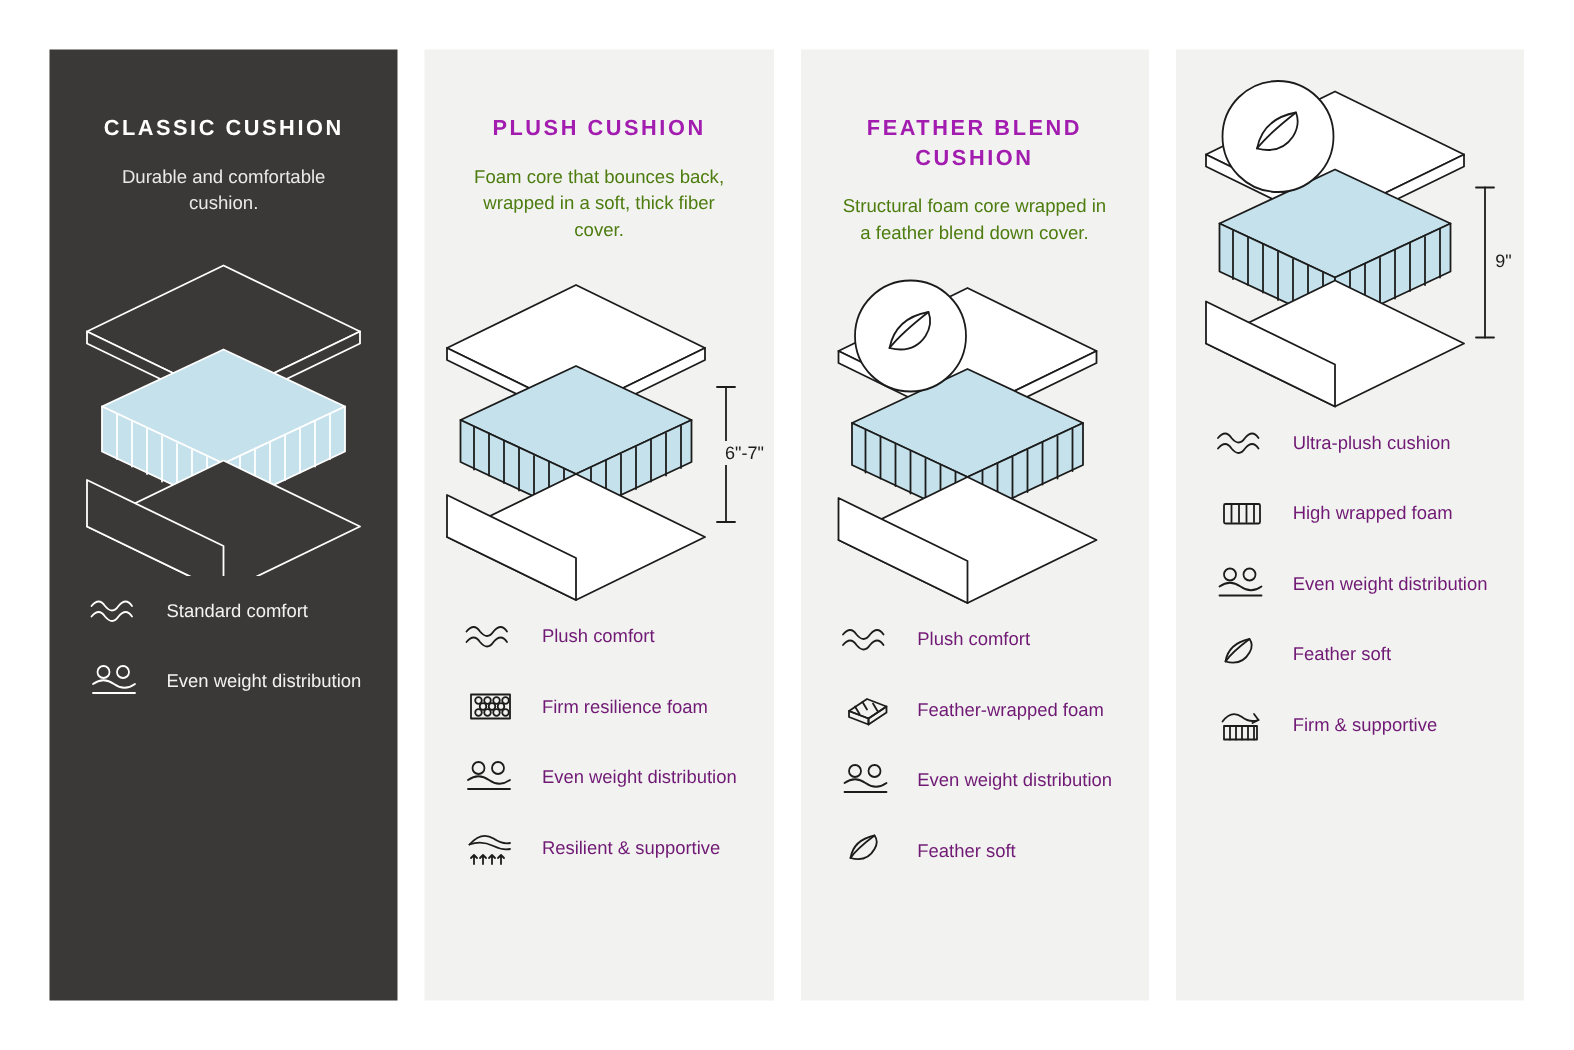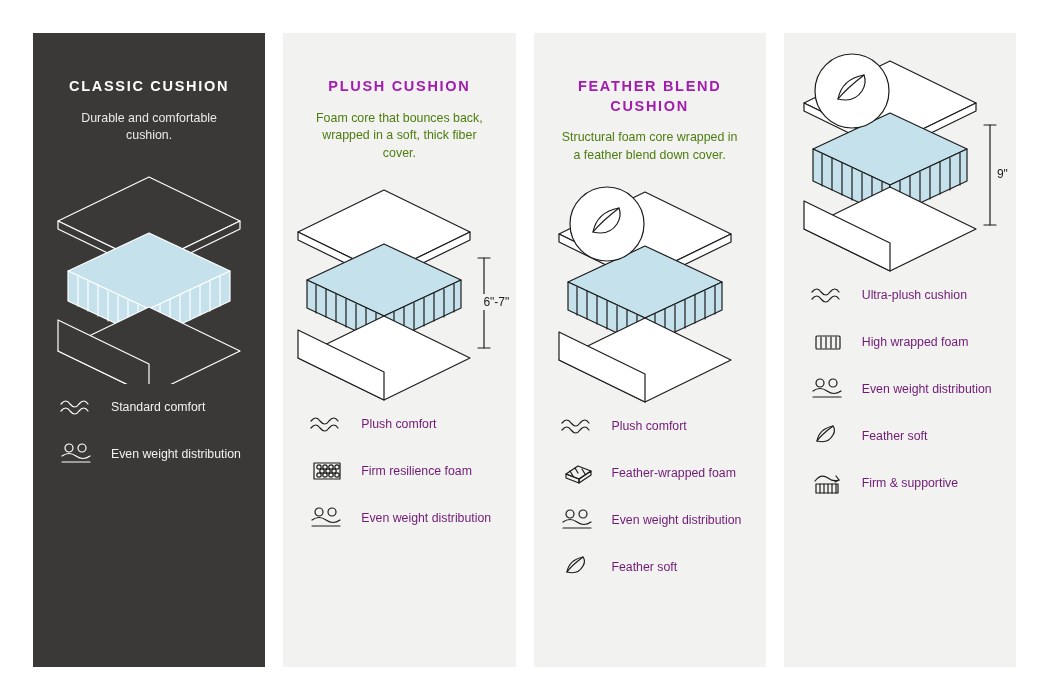--- a/index.html
+++ b/index.html
@@ -270,20 +270,35 @@
           <span class="ficon">
             <svg width="36" height="26" viewBox="0 0 36 26">
               <circle class="stroke" cx="11" cy="7" r="4"></circle>
               <circle class="stroke" cx="24" cy="7" r="4"></circle>
               <path class="stroke" d="M4 15 q7 -5 14 0 q7 5 14 0"></path>
               <path class="stroke" d="M4 21 h28"></path>
             </svg>
           </span>
           <span class="flabel">Even weight distribution</span>
         </div>
+        <div class="feature">
+          <span class="ficon">
+            <svg width="36" height="28" viewBox="0 0 36 28">
+              <path class="stroke" d="M5 12 q8 -9 16 -4 q6 4 11 3"></path>
+              <path class="stroke" d="M5 12 q8 -3 16 1 q6 3 11 2"></path>
+              <g class="stroke" stroke-width="0.9">
+                <path d="M8 25 v-6 M8 19 l-2 2 M8 19 l2 2"></path>
+                <path d="M14 25 v-6 M14 19 l-2 2 M14 19 l2 2"></path>
+                <path d="M20 25 v-6 M20 19 l-2 2 M20 19 l2 2"></path>
+                <path d="M26 25 v-6 M26 19 l-2 2 M26 19 l2 2"></path>
+              </g>
+            </svg>
+          </span>
+          <span class="flabel">Resilient &amp; supportive</span>
+        </div>
       </div>
     </div>
 
     <div class="card">
       <h2 class="card-title">FEATHER BLEND CUSHION</h2>
       <p class="card-sub">Structural foam core wrapped in a feather blend down cover.</p>
 
       <div class="illus">
         <svg width="230" height="225" viewBox="0 0 230 225" aria-hidden="true">
           <g>

